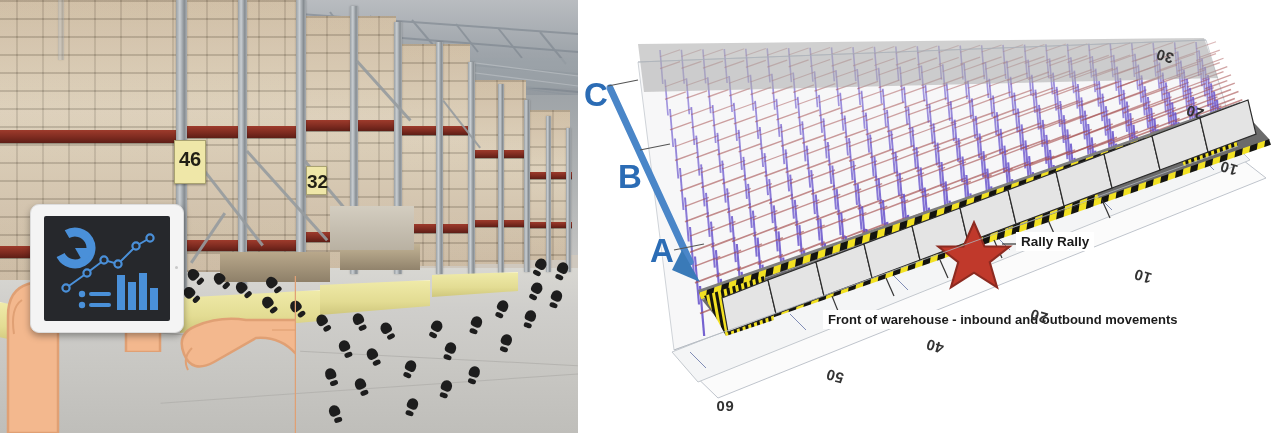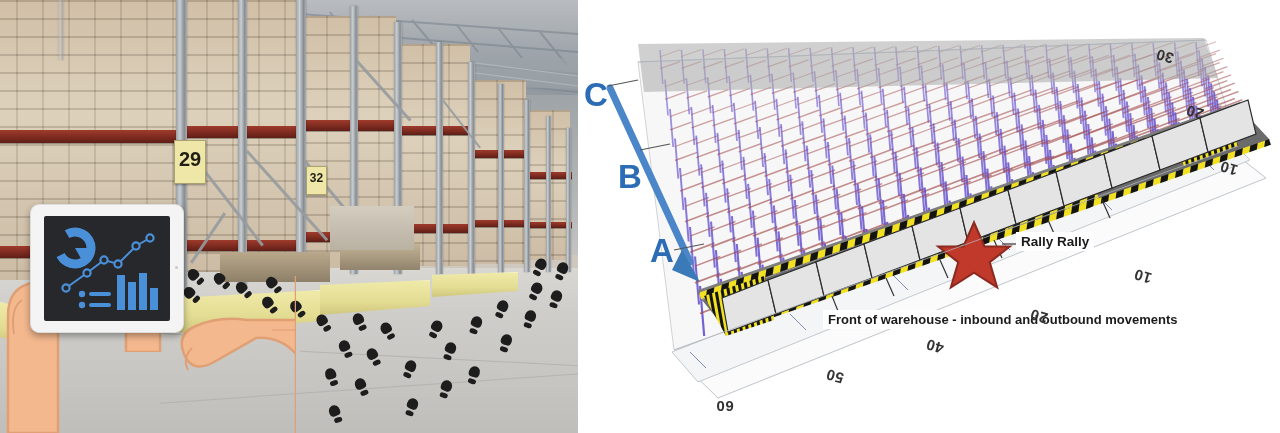--- a/index.html
+++ b/index.html
@@ -168,23 +168,23 @@
     <div class="upright" style="left:58px;top:0;width:6px;height:60px;opacity:.4;"></div>
 
     <div class="brace" style="left:190px;top:150px;width:120px;height:3px;transform:rotate(52deg);"></div>
     <div class="brace" style="left:248px;top:150px;width:120px;height:3px;transform:rotate(48deg);"></div>
     <div class="brace" style="left:190px;top:262px;width:60px;height:3px;transform:rotate(-56deg);"></div>
     <div class="brace" style="left:306px;top:160px;width:96px;height:2.5px;transform:rotate(50deg);"></div>
     <div class="brace" style="left:358px;top:60px;width:80px;height:2.5px;transform:rotate(48deg);"></div>
     <div class="brace" style="left:444px;top:100px;width:60px;height:2px;transform:rotate(52deg);"></div>
 
     <div class="aisle-sign" style="left:174px;top:140px;width:30px;height:34px;font-size:20px;padding-top:8px;">
-      <span>29</span>
-    </div>
-    <div class="aisle-sign" style="left:306px;top:166px;width:19px;height:22px;font-size:12px;padding-top:5px;">
+      <span>46</span>
+    </div>
+    <div class="aisle-sign" style="left:306px;top:166px;width:19px;height:22px;font-size:19px;padding-top:5px;">
       <span>32</span>
     </div>
 
     <div class="ph-layer" style="left:220px;top:252px;width:110px;height:30px;background:linear-gradient(180deg,#b9a88b,#8e8069);"></div>
     <div class="ph-layer" style="left:340px;top:244px;width:80px;height:26px;background:linear-gradient(180deg,#c2b395,#91836c);"></div>
     <div class="ph-layer" style="left:330px;top:206px;width:84px;height:44px;background:linear-gradient(180deg,#d3cdc0,#b9b1a2);"></div>
 
     <div class="guard" style="left:180px;top:290px;width:140px;height:42px;clip-path:polygon(0 18%,100% 0,100% 72%,0 100%);"></div>
     <div class="guard" style="left:320px;top:280px;width:110px;height:34px;clip-path:polygon(0 14%,100% 0,100% 74%,0 100%);"></div>
     <div class="guard" style="left:432px;top:272px;width:86px;height:24px;clip-path:polygon(0 12%,100% 0,100% 76%,0 100%);"></div>

